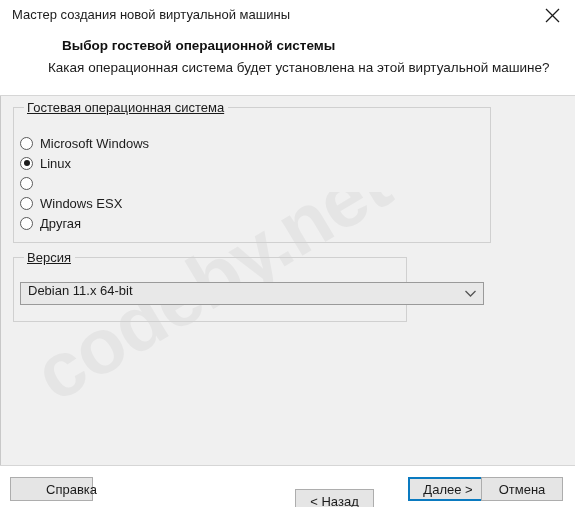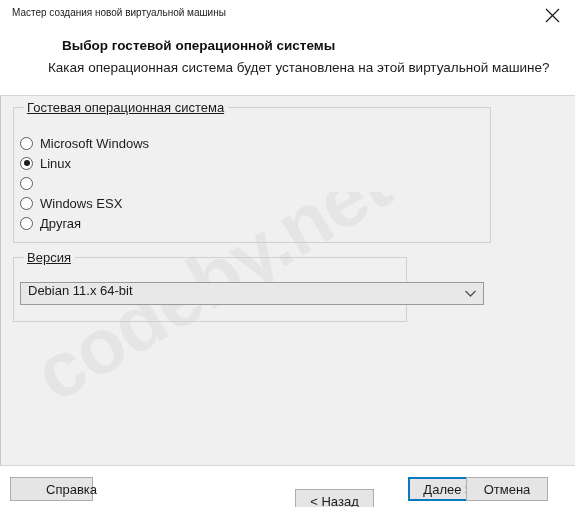--- a/index.html
+++ b/index.html
@@ -24,21 +24,21 @@
     position: absolute;
     left: 0; top: 0;
     width: 575px;
     height: 32px;
     background: #ffffff;
   }
   .titlebar-text {
     position: absolute;
     left: 12px;
     top: 7px;
-    font-size: 10px;
+    font-size: 13px;
     color: #1b1b1b;
     white-space: nowrap;
   }
   .close-btn {
     position: absolute;
     right: 0px;
     top: 0px;
     width: 46px;
     height: 31px;
     display: flex;
@@ -230,21 +230,21 @@
     white-space: nowrap;
   }
   .btn.default {
     border: 2px solid #0a7ac0;
     background: #e5e5e5;
     margin-left: 20px;
   }
   #btn-help   { left: 10px;  top: 11px; width: 83px; padding-left: 40px; }
   #btn-back   { left: 295px; top: 23px; width: 79px; }
   #btn-next   { left: 388px; top: 11px; width: 80px; }
-  #btn-cancel { left: 466px; top: 11px; width: 82px; }
+  #btn-cancel { left: 481px; top: 11px; width: 82px; }
 
   
   .watermark {
     position: absolute;
     left: 0;
     top: 96px;
     width: 575px;
     height: 369px;
     overflow: hidden;
     pointer-events: none;

